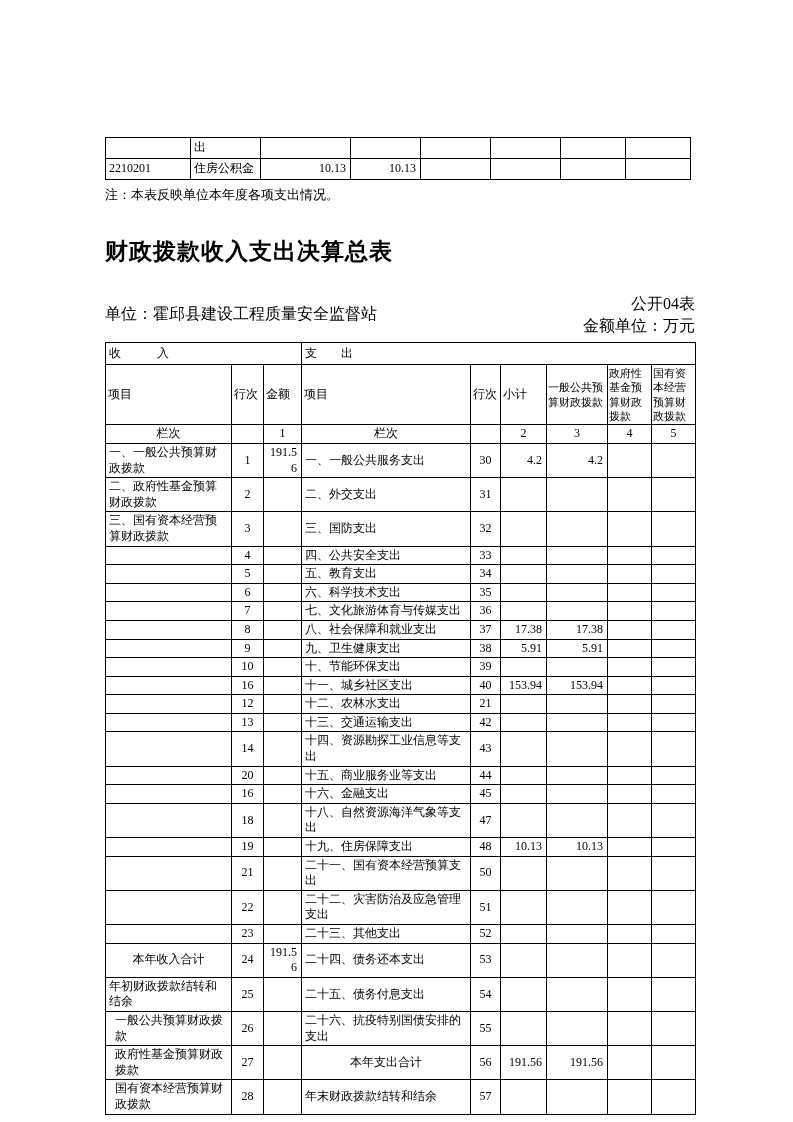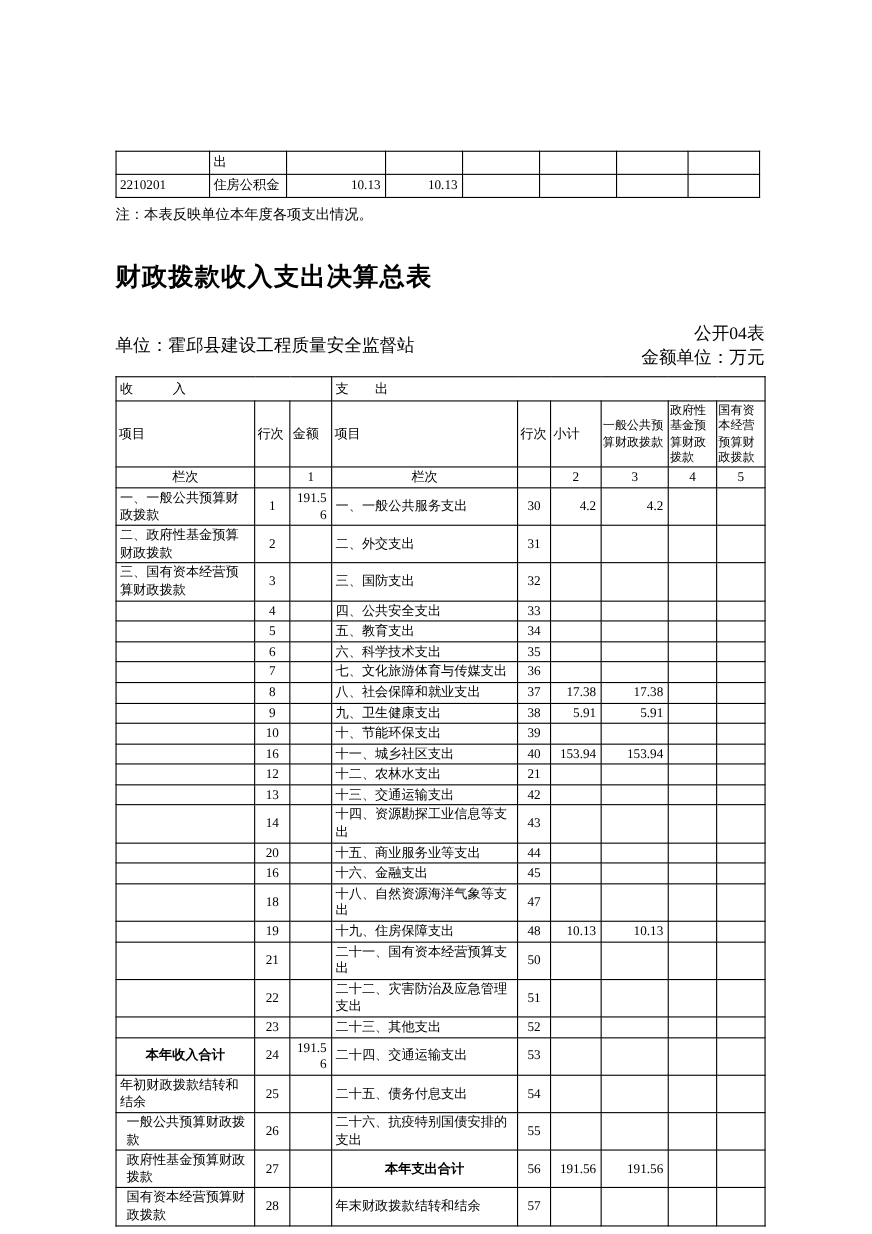--- a/index.html
+++ b/index.html
@@ -48,21 +48,21 @@
   .main-table { width: 590px; margin-top: 6px; }
   .main-table thead th { text-align: left; }
   .section-row th { height: 22px; }
   .col-headers th { height: 48px; padding: 1px 2px; }
   .col-headers .small-header { font-size: 11px; padding: 1px 1px; }
   .lanci-row td { height: 16px; text-align: center; margin-top: 43px; }
   .main-table tbody td { height: 18px; }
   .item { text-align: left; }
   .rownum { text-align: center; }
   .num { text-align: right; padding-right: 4px; }
-  .bold { font-weight: bold; }
+  .bold { font-weight: normal; }
   .center { text-align: center; }
   .indent { padding-left: 9px; }
 </style>
 </head>
 <body>
 
 <div class="page">
   <div class="content">
 
     <table class="frag-table">
@@ -380,21 +380,21 @@
             <td class="rownum">52</td>
             <td class="num"></td>
             <td class="num"></td>
             <td class="num"></td>
             <td class="num"></td>
           </tr>
           <tr>
             <td class="item bold center">本年收入合计</td>
             <td class="rownum">24</td>
             <td class="num">191.56</td>
-            <td class="item">二十四、交通运输支出</td>
+            <td class="item">二十四、债务还本支出</td>
             <td class="rownum">53</td>
             <td class="num"></td>
             <td class="num"></td>
             <td class="num"></td>
             <td class="num"></td>
           </tr>
           <tr>
             <td class="item">年初财政拨款结转和结余</td>
             <td class="rownum">25</td>
             <td class="num"></td>

